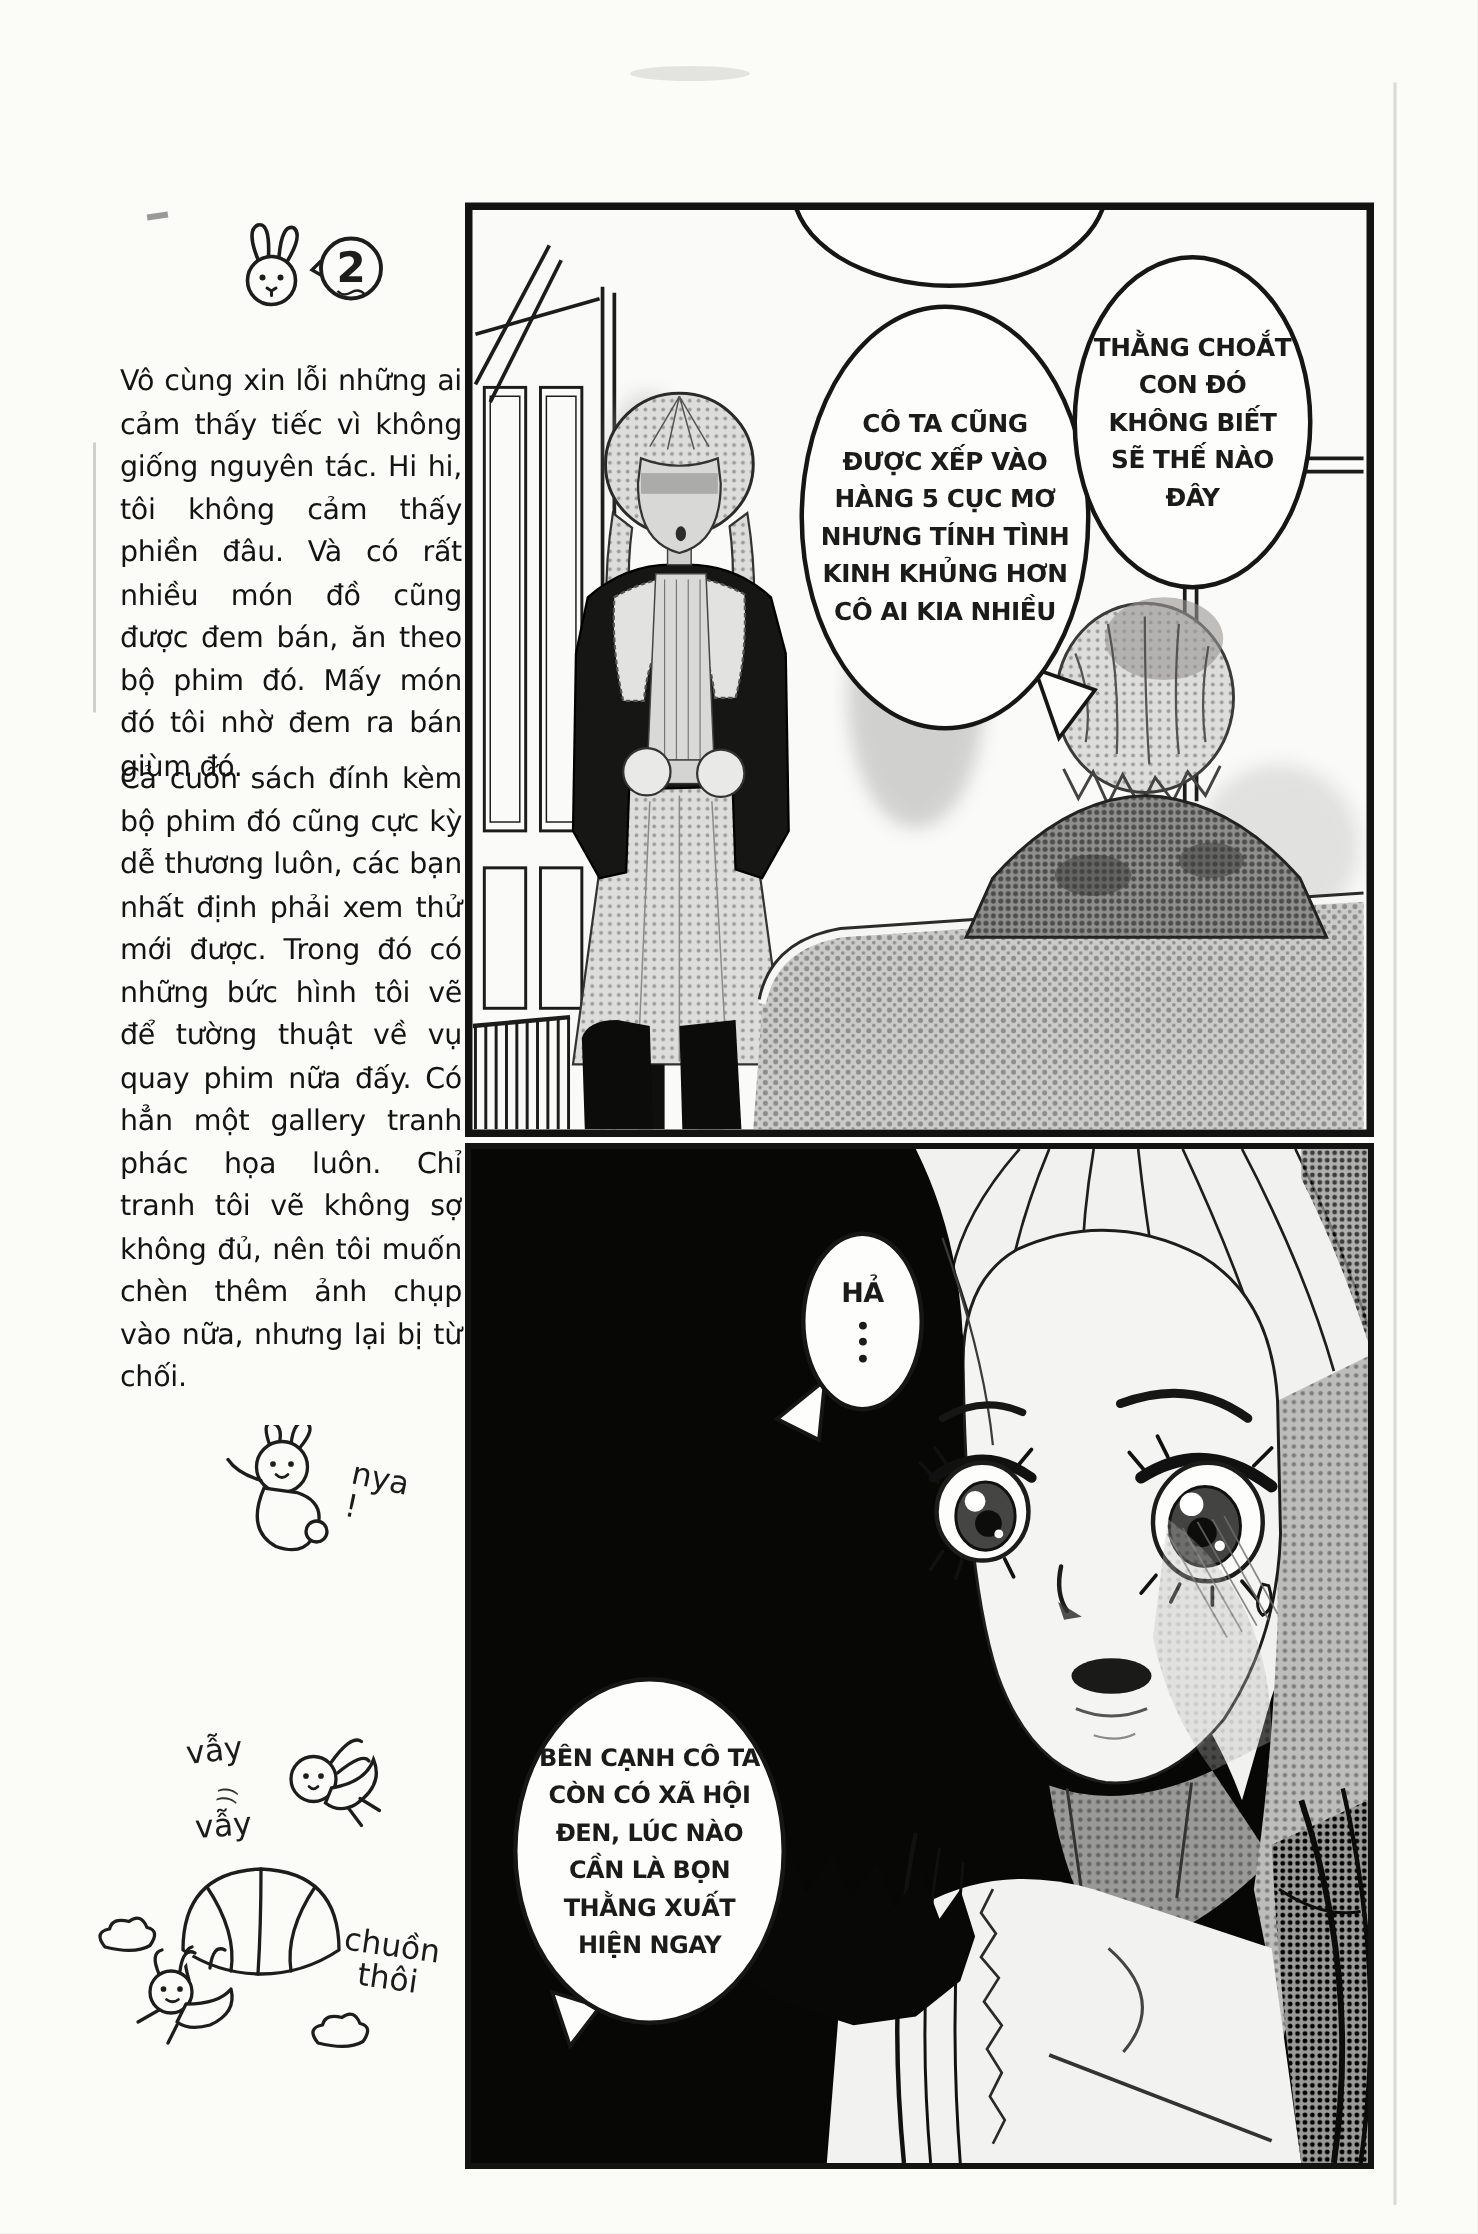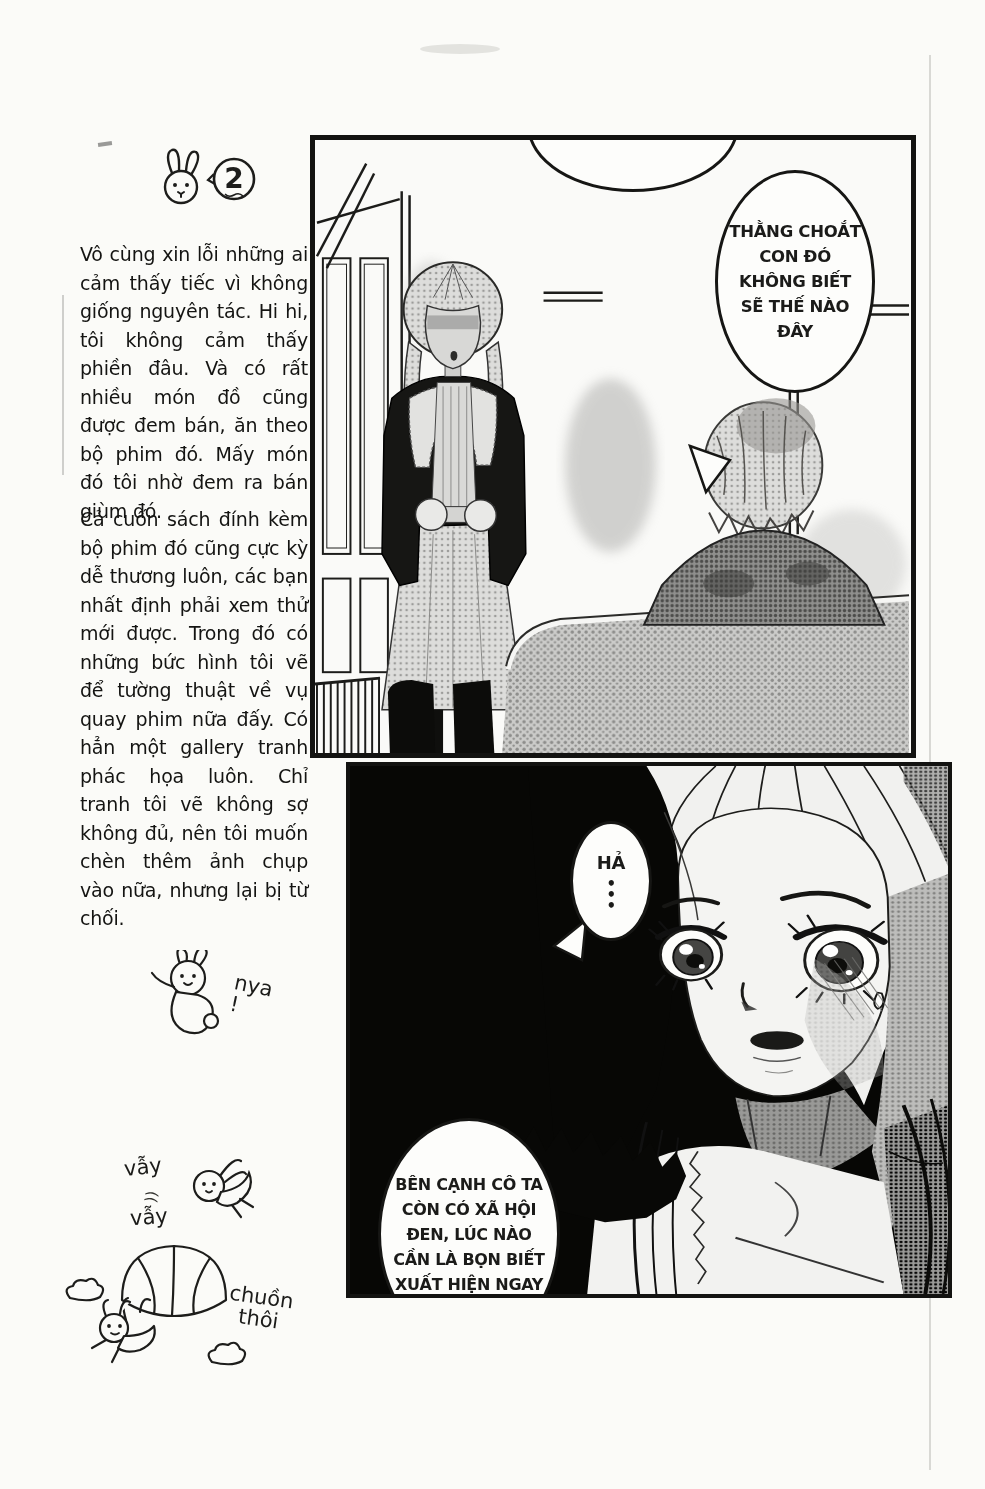--- a/index.html
+++ b/index.html
@@ -5,21 +5,21 @@
   html,body{margin:0;padding:0;background:#e8e8e4;}
   .page{position:relative;width:985px;height:1489px;background:#fbfbf8;overflow:hidden;
         font-family:"DejaVu Sans",sans-serif;}
   
   .col-text{position:absolute;left:80px;width:228px;font-size:19px;line-height:28.5px;
             text-align:justify;color:#141412;letter-spacing:-0.2px;}
   .hand{position:absolute;font-size:19px;color:#1b1b19;line-height:22px;}
   
   .panel{position:absolute;border:5px solid #131311;box-sizing:border-box;overflow:hidden;}
   #panel1{left:310px;top:135px;width:606px;height:623px;background:#fafaf8;}
-  #panel2{left:310px;top:762px;width:606px;height:536px;background:#070705;border-width:4px;margin-left:36px;}
+  #panel2{left:310px;top:762px;width:606px;height:684px;background:#070705;border-width:4px;}
   .panel svg.art{position:absolute;left:0;top:0;width:100%;height:100%;z-index:1;}
   
   .bubble{position:absolute;background:#fdfdfb;border:3px solid #161614;border-radius:50%;
           display:flex;flex-direction:column;align-items:center;justify-content:center;
           text-align:center;color:#1b1b19;font-weight:bold;z-index:3;box-sizing:border-box;}
   .bubble .t{font-size:16.5px;line-height:25px;letter-spacing:-0.3px;padding:0 10px;}
   .tail{position:absolute;z-index:2;}
   .vdots{width:9px;word-break:break-all;line-height:11px;font-size:15px;margin-top:4px;}
   
   .artifact{position:absolute;}
@@ -227,20 +227,23 @@
         <ellipse cx="500" cy="440" rx="22" ry="12" fill="#3a3a38" opacity=".5"></ellipse>
       </g>
     </svg>
 
     <div class="bubble" style="left:212px;top:-82px;width:212px;height:134px;"></div>
 
     <svg class="tail" style="left:365px;top:300px;" width="60" height="60" viewBox="0 0 60 60">
       <path d="M10,6 L50,20 L26,52 Z" fill="#fdfdfb" stroke="#161614" stroke-width="2.5"></path>
     </svg>
 
+    <div class="bubble" style="left:218px;top:63px;width:194px;height:284px;">
+      <div class="t">CÔ TA CŨNG ĐƯỢC XẾP VÀO HÀNG 5 CỤC MƠ NHƯNG TÍNH TÌNH KINH KHỦNG HƠN CÔ AI KIA NHIỀU</div>
+    </div>
     <div class="bubble" style="left:400px;top:30px;width:160px;height:223px;">
       <div class="t">THẰNG CHOẮT CON ĐÓ KHÔNG BIẾT SẼ THẾ NÀO ĐÂY</div>
     </div>
   </div>
 
   <div class="panel" id="panel2">
     <svg class="art" viewBox="0 0 605 685" preserveAspectRatio="none">
       <defs>
         <pattern id="ht5" width="6" height="6" patternUnits="userSpaceOnUse">
           <rect width="6" height="6" fill="#bdbdbb"></rect>
@@ -361,17 +364,17 @@
 
     <svg class="tail" style="left:46px;top:558px;" width="44" height="44" viewBox="0 0 44 44">
       <path d="M8,4 L40,14 L20,40 Z" fill="#fdfdfb" stroke="#161614" stroke-width="2.5"></path>
     </svg>
 
     <div class="bubble" style="left:220px;top:55px;width:82px;height:120px;">
       <div class="t" style="font-size:18px;">HẢ</div>
       <div class="vdots">•••</div>
     </div>
     <div class="bubble" style="left:28px;top:352px;width:182px;height:232px;">
-      <div class="t" style="font-size:16px;">BÊN CẠNH CÔ TA CÒN CÓ XÃ HỘI ĐEN, LÚC NÀO CẦN LÀ BỌN BIẾT XUẤT HIỆN NGAY</div>
+      <div class="t" style="font-size:16px;">BÊN CẠNH CÔ TA CÒN CÓ XÃ HỘI ĐEN, LÚC NÀO CẦN LÀ BỌN THẰNG XUẤT HIỆN NGAY</div>
     </div>
   </div>
 
 </div>
 
 </body></html>

